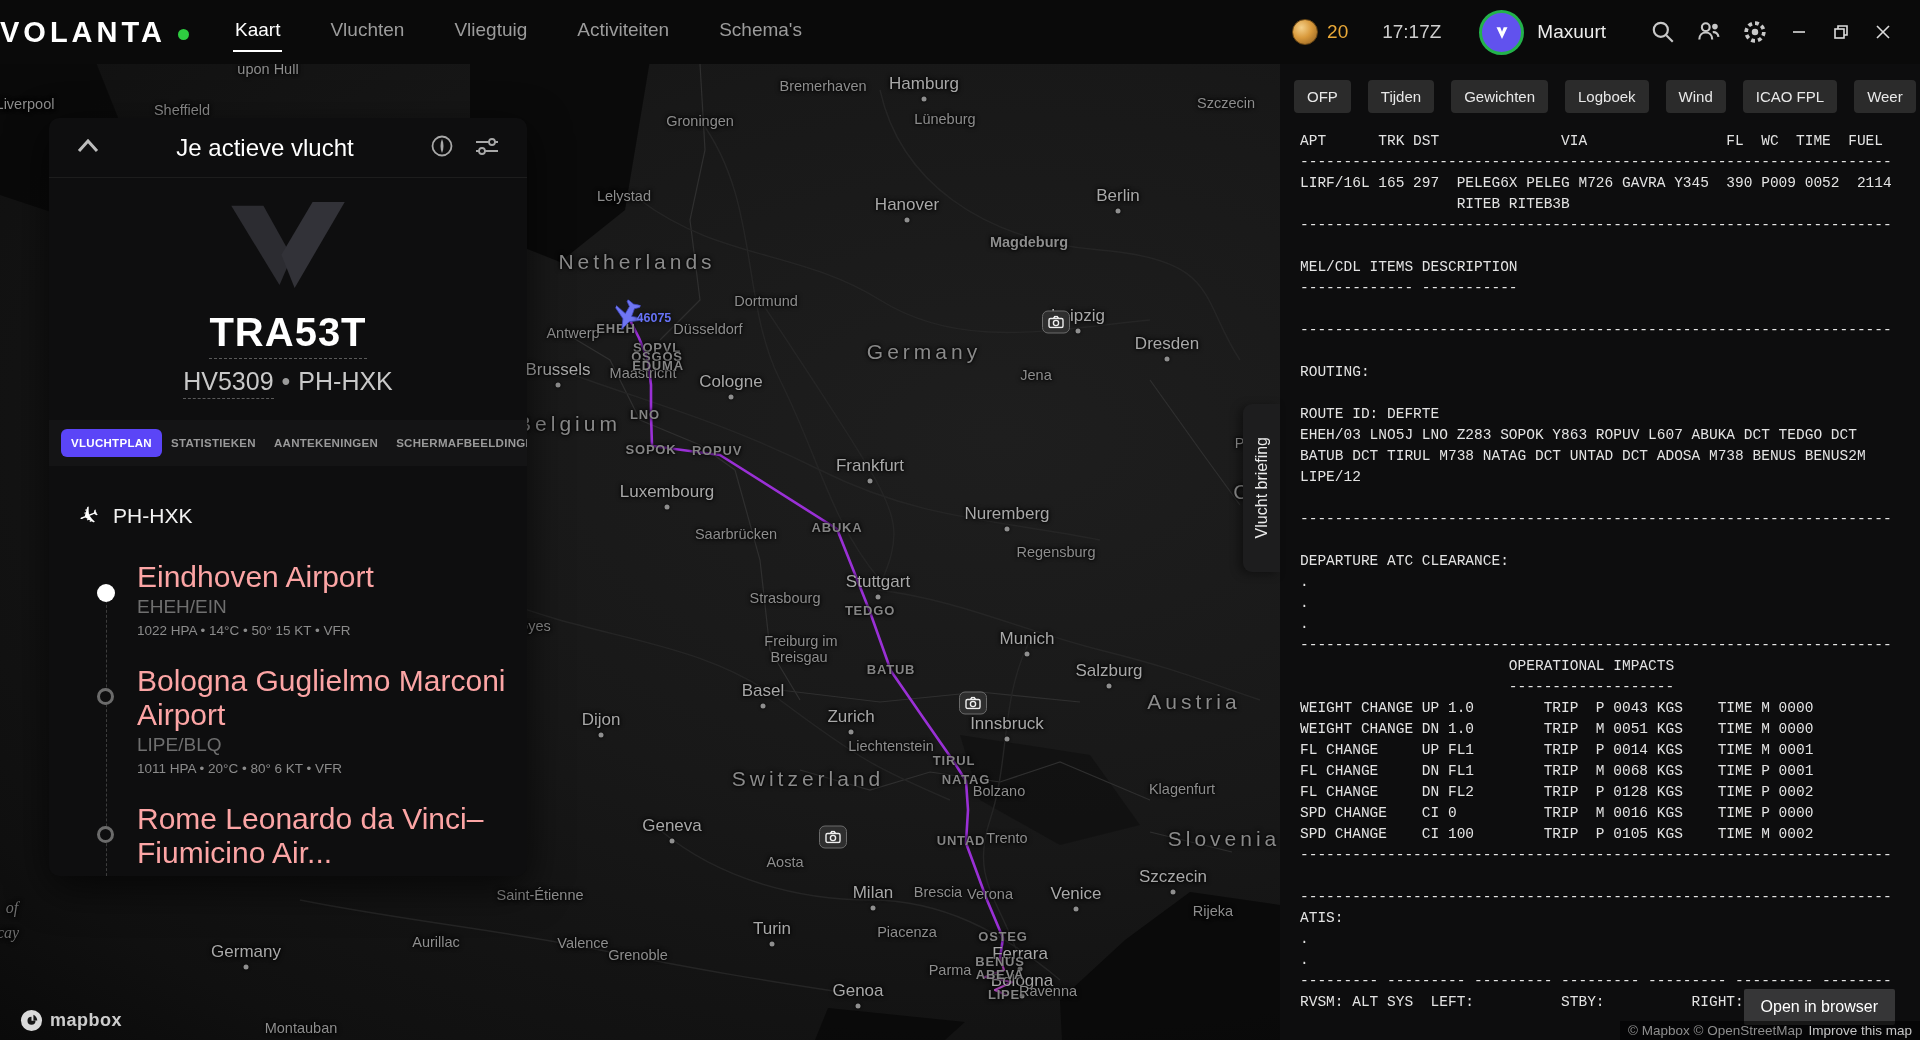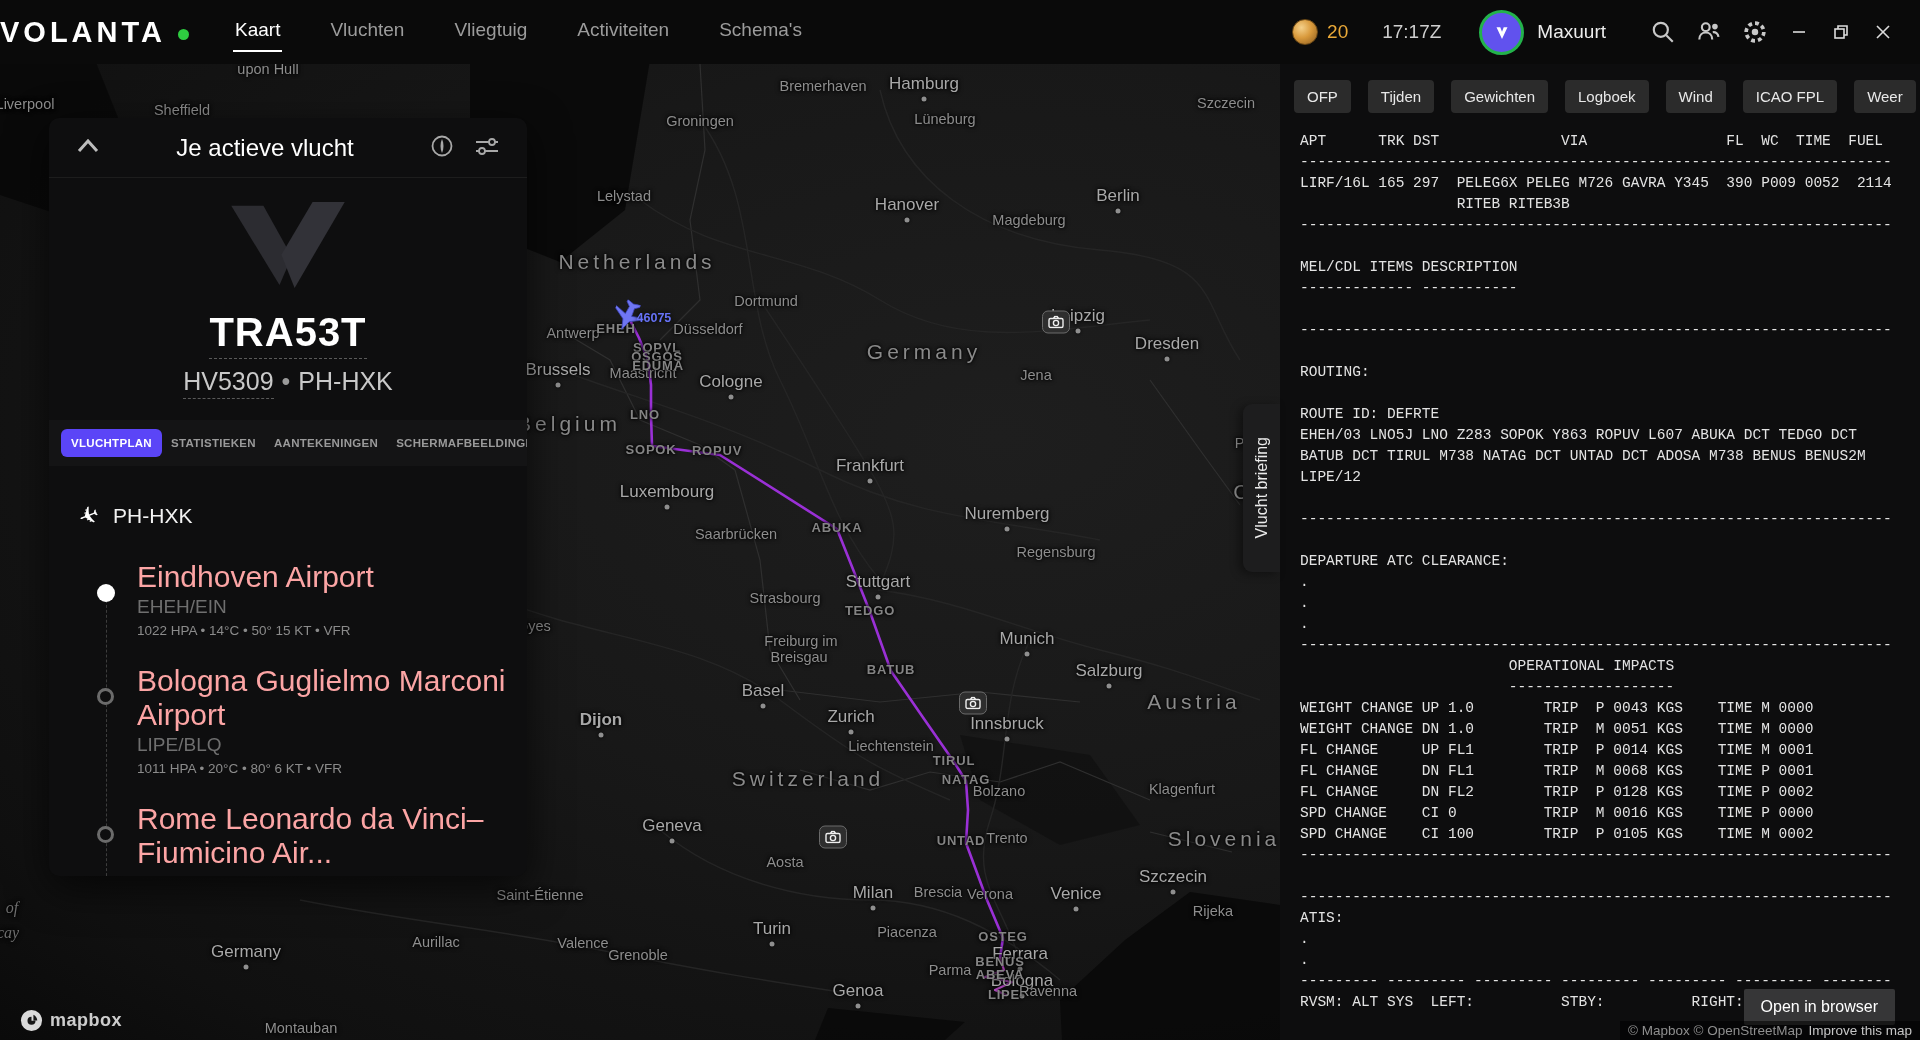--- a/index.html
+++ b/index.html
@@ -153,21 +153,21 @@
       <span class="mlabel town" style="left: 823px; top: 86px;">Bremerhaven</span>
       <span class="mlabel city" style="left: 924px; top: 84px;">Hamburg</span>
       <span class="mdot" style="left: 924px; top: 99px;"></span>
       <span class="mlabel town" style="left: 945px; top: 119px;">Lüneburg</span>
       <span class="mlabel town" style="left: 1226px; top: 103px;">Szczecin</span>
       <span class="mlabel town" style="left: 624px; top: 196px;">Lelystad</span>
       <span class="mlabel city" style="left: 1118px; top: 196px;">Berlin</span>
       <span class="mdot" style="left: 1118px; top: 211px;"></span>
       <span class="mlabel city" style="left: 907px; top: 205px;">Hanover</span>
       <span class="mdot" style="left: 907px; top: 220px;"></span>
-      <span class="mlabel town" style="left: 1029px; top: 220px;">Magdeburg</span>
+      <span class="mlabel town" style="left: 1029px; top: 242px; font-weight: bold;">Magdeburg</span>
       <span class="mlabel country" style="left: 637px; top: 262px;">Netherlands</span>
       <span class="mlabel town" style="left: 766px; top: 301px;">Dortmund</span>
       <span class="mlabel town" style="left: 708px; top: 329px;">Düsseldorf</span>
       <span class="mlabel city" style="left: 1078px; top: 316px;">Leipzig</span>
       <span class="mdot" style="left: 1078px; top: 331px;"></span>
       <span class="mlabel city" style="left: 1167px; top: 344px;">Dresden</span>
       <span class="mdot" style="left: 1167px; top: 359px;"></span>
       <span class="mlabel country" style="left: 924px; top: 352px;">Germany</span>
       <span class="mlabel town" style="left: 1036px; top: 375px;">Jena</span>
       <span class="mlabel town" style="left: 573px; top: 333px;">Antwerp</span>
@@ -193,21 +193,21 @@
       <span class="mlabel town" style="left: 533px; top: 626px;">royes</span>
       <span class="mlabel city" style="left: 1027px; top: 639px;">Munich</span>
       <span class="mdot" style="left: 1027px; top: 654px;"></span>
       <span class="mlabel town" style="left: 801px; top: 641px;">Freiburg im</span>
       <span class="mlabel town" style="left: 799px; top: 657px;">Breisgau</span>
       <span class="mlabel city" style="left: 763px; top: 691px;">Basel</span>
       <span class="mdot" style="left: 763px; top: 706px;"></span>
       <span class="mlabel city" style="left: 1109px; top: 671px;">Salzburg</span>
       <span class="mdot" style="left: 1109px; top: 686px;"></span>
       <span class="mlabel country" style="left: 1194px; top: 702px;">Austria</span>
-      <span class="mlabel city" style="left: 601px; top: 720px; font-weight: bold;">Dijon</span>
+      <span class="mlabel city" style="left: 601px; top: 720px;">Dijon</span>
       <span class="mdot" style="left: 601px; top: 735px;"></span>
       <span class="mlabel city" style="left: 851px; top: 717px;">Zurich</span>
       <span class="mdot" style="left: 851px; top: 732px;"></span>
       <span class="mlabel city" style="left: 1007px; top: 724px;">Innsbruck</span>
       <span class="mdot" style="left: 1007px; top: 739px;"></span>
       <span class="mlabel town" style="left: 891px; top: 746px;">Liechtenstein</span>
       <span class="mlabel country" style="left: 808px; top: 779px;">Switzerland</span>
       <span class="mlabel town" style="left: 1182px; top: 789px;">Klagenfurt</span>
       <span class="mlabel town" style="left: 999px; top: 791px;">Bolzano</span>
       <span class="mlabel city" style="left: 672px; top: 826px;">Geneva</span>

